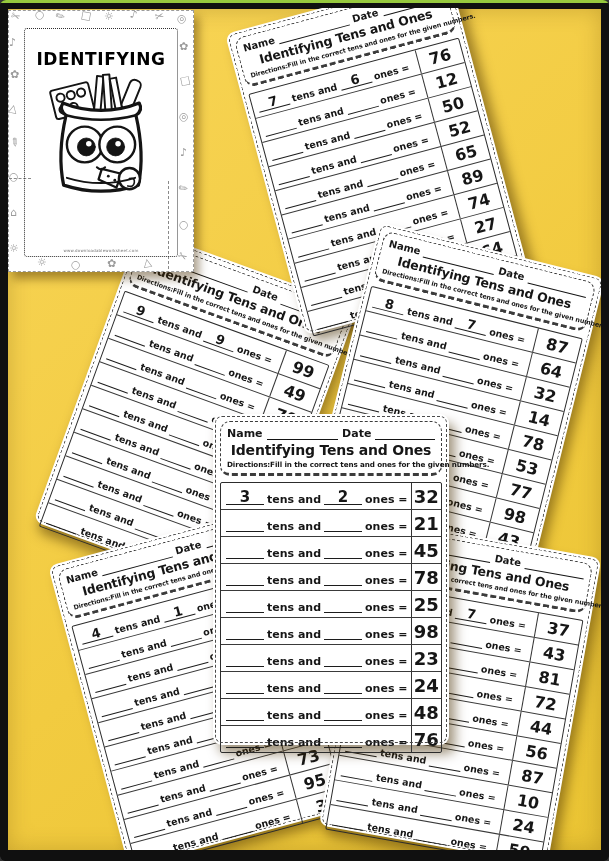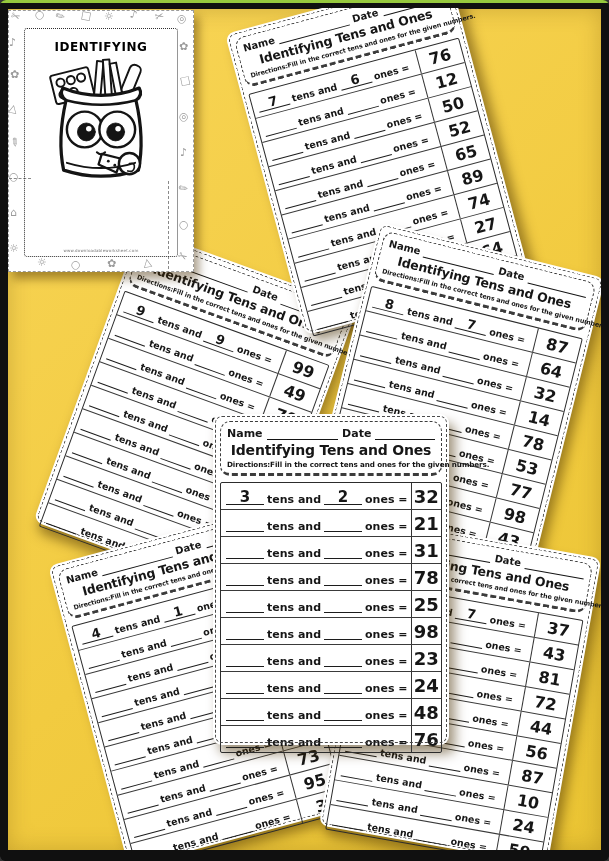--- a/index.html
+++ b/index.html
@@ -57,21 +57,21 @@
   .s-br{left:373px;top:518px;transform:rotate(10deg);z-index:5;}
 
   
   .cover{position:absolute;left:8px;top:10px;width:186px;height:262px;background:#fff;
          z-index:7;box-shadow:5px 7px 9px rgba(70,45,0,.45);box-sizing:border-box;
          border:1px dashed #9a9a9a;}
   .doodle{position:absolute;color:#9b9b9b;font-size:11px;line-height:11px;display:inline-block;}
   .cover-frame{position:absolute;left:15px;right:15px;top:17px;bottom:14px;
                border:1.7px dotted #2f2f2f;border-radius:3px;text-align:center;}
   .cover-chapter{font-weight:800;font-size:16.5px;letter-spacing:.5px;margin-top:21px;}
-  .cover-line{font-weight:800;font-size:12px;letter-spacing:.6px;margin-top:11px;}
+  .cover-line{font-weight:800;font-size:17px;letter-spacing:.6px;margin-top:20px;}
   .cover-art{margin-top:4px;}
   .cover-url{position:absolute;left:0;right:0;bottom:3px;font-size:4px;color:#777;
              letter-spacing:.2px;}
   .cutline-h{position:absolute;left:0;top:167px;width:22px;border-top:1.4px dashed #8a8a8a;}
   .cutline-v{position:absolute;right:24px;top:170px;height:88px;border-left:1.4px dashed #8a8a8a;}
 </style>
 </head>
 <body>
 
 <div id="stage">
@@ -844,21 +844,21 @@
           <div class="wcell">
             <span class="blank">
               <span class="fill"></span>
             </span>
             <span class="wlabel">tens and</span>
             <span class="blank">
               <span class="fill"></span>
             </span>
             <span class="wlabel">ones =</span>
           </div>
-          <div class="wanswer">31</div>
+          <div class="wanswer">45</div>
         </div>
         <div class="wrow">
           <div class="wcell">
             <span class="blank">
               <span class="fill"></span>
             </span>
             <span class="wlabel">tens and</span>
             <span class="blank">
               <span class="fill"></span>
             </span>

